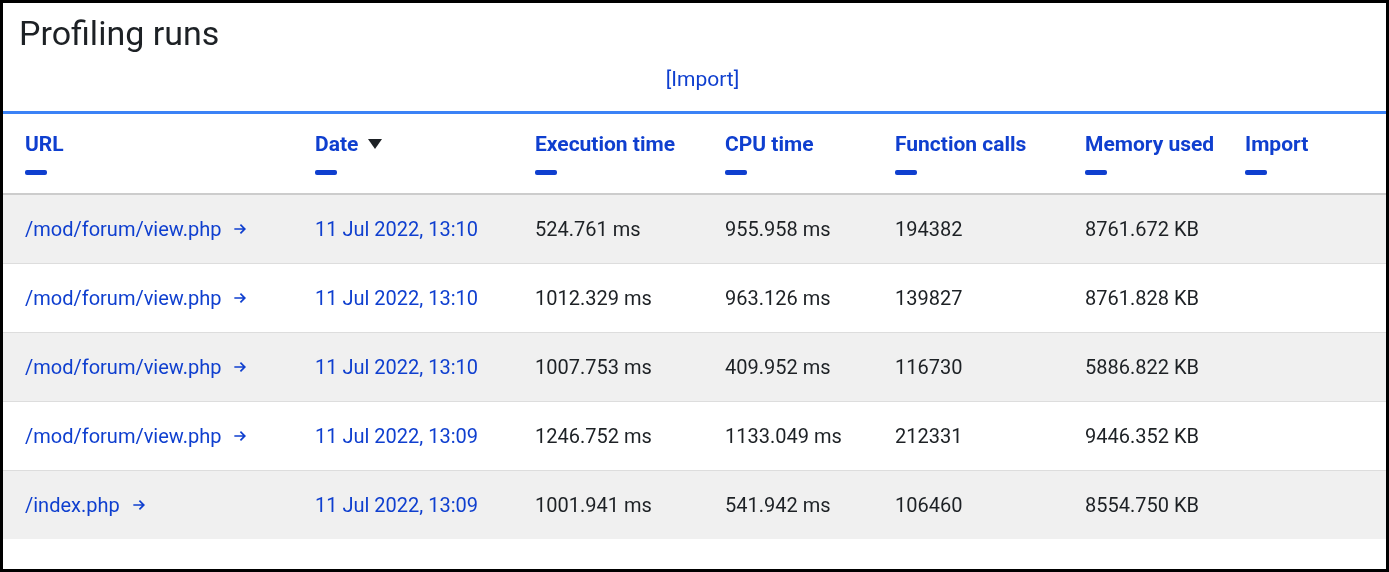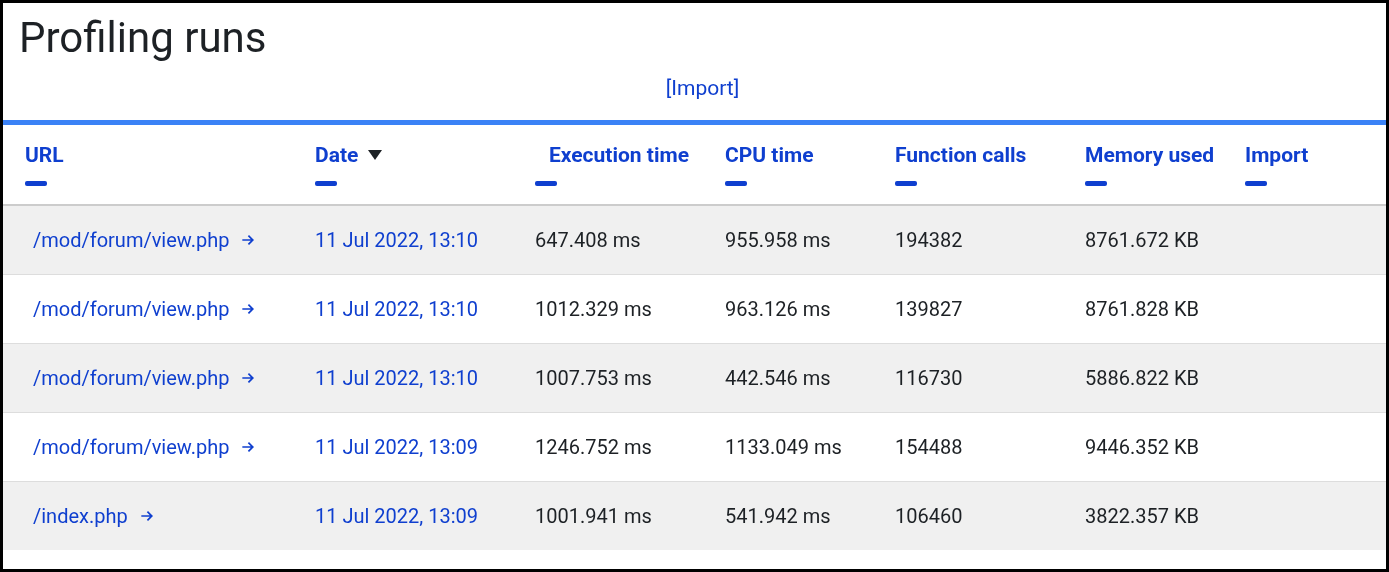--- a/index.html
+++ b/index.html
@@ -5,41 +5,41 @@
     * { box-sizing: border-box; margin: 0; padding: 0; }
     body {
       font-family: -apple-system, BlinkMacSystemFont, "Segoe UI", Roboto, Helvetica, Arial, sans-serif;
       background: #fff;
       border: 3px solid #000;
       width: 1389px;
       height: 572px;
       overflow: hidden;
     }
     .page-title {
-      font-size: 42px;
+      font-size: 34px;
       font-weight: 400;
       color: #1d2125;
       padding: 10px 16px 8px 16px;
     }
     .import-row {
       text-align: center;
       padding: 6px 0 20px 0;
       margin-left: 16px;
     }
     .import-link {
       color: #0f3fcf;
       font-size: 21px;
       cursor: pointer;
     }
     table {
       width: 100%;
       border-collapse: collapse;
     }
     thead tr {
-      border-top: 5px solid #3b82f6;
+      border-top: 3px solid #3b82f6;
       border-bottom: 2px solid #ccc;
     }
     th {
       text-align: left;
       padding: 18px 10px 18px 12px;
       vertical-align: top;
     }
     th:first-child { padding-left: 22px; }
     .col-label {
       color: #0f3fcf;
@@ -70,38 +70,38 @@
     }
     tbody tr { border-top: 1px solid #ddd; }
     tbody tr:nth-child(odd) { background: #f0f0f0; }
     tbody tr:nth-child(even) { background: #fff; }
     td {
       padding: 22px 10px 22px 12px;
       font-size: 20px;
       color: #1d2125;
       vertical-align: middle;
     }
-    td:first-child { padding-left: 30px; }
+    td:first-child { padding-left: 22px; }
     .link {
       color: #0f3fcf;
       cursor: pointer;
     }
     .url-cell {
       display: inline-flex;
       align-items: center;
       gap: 10px;
     }
     .arrow-icon {
       width: 20px;
       height: 20px;
       flex-shrink: 0;
     }
     .col-url { width: 300px; }
     .col-date { width: 220px; }
-    .col-exec { width: 190px; text-align: center; }
+    .col-exec { width: 190px; }
     .col-cpu { width: 170px; }
     .col-func { width: 190px; }
     .col-mem { width: 160px; }
     .col-comment { width: auto; }
   </style>
 </head>
 <body>
 
 <h1 class="page-title">Profiling runs</h1>
 
@@ -150,21 +150,21 @@
     <td>
       <span class="url-cell link">
         <span>/mod/forum/view.php</span>
         <svg class="arrow-icon" viewBox="0 0 24 24" fill="#0f3fcf">
   <path d="M12 2a10 10 0 1 0 0 20 10 10 0 0 0 0-20zm0 0" fill="none"></path>
   <path d="M4 11h10.17l-3.58-3.59L12 6l6 6-6 6-1.41-1.41L14.17 13H4z"></path>
 </svg>
       </span>
     </td>
     <td><span class="link">11 Jul 2022, 13:10</span></td>
-    <td><span>647.408 ms</span></td>
+    <td><span>524.761 ms</span></td>
     <td><span>955.958 ms</span></td>
     <td><span>194382</span></td>
     <td><span>8761.672 KB</span></td>
     <td><span></span></td>
   </tr>
       <tr>
     <td>
       <span class="url-cell link">
         <span>/mod/forum/view.php</span>
         <svg class="arrow-icon" viewBox="0 0 24 24" fill="#0f3fcf">
@@ -185,53 +185,53 @@
       <span class="url-cell link">
         <span>/mod/forum/view.php</span>
         <svg class="arrow-icon" viewBox="0 0 24 24" fill="#0f3fcf">
   <path d="M12 2a10 10 0 1 0 0 20 10 10 0 0 0 0-20zm0 0" fill="none"></path>
   <path d="M4 11h10.17l-3.58-3.59L12 6l6 6-6 6-1.41-1.41L14.17 13H4z"></path>
 </svg>
       </span>
     </td>
     <td><span class="link">11 Jul 2022, 13:10</span></td>
     <td><span>1007.753 ms</span></td>
-    <td><span>442.546 ms</span></td>
+    <td><span>409.952 ms</span></td>
     <td><span>116730</span></td>
     <td><span>5886.822 KB</span></td>
     <td><span></span></td>
   </tr>
       <tr>
     <td>
       <span class="url-cell link">
         <span>/mod/forum/view.php</span>
         <svg class="arrow-icon" viewBox="0 0 24 24" fill="#0f3fcf">
   <path d="M12 2a10 10 0 1 0 0 20 10 10 0 0 0 0-20zm0 0" fill="none"></path>
   <path d="M4 11h10.17l-3.58-3.59L12 6l6 6-6 6-1.41-1.41L14.17 13H4z"></path>
 </svg>
       </span>
     </td>
     <td><span class="link">11 Jul 2022, 13:09</span></td>
     <td><span>1246.752 ms</span></td>
     <td><span>1133.049 ms</span></td>
-    <td><span>154488</span></td>
+    <td><span>212331</span></td>
     <td><span>9446.352 KB</span></td>
     <td><span></span></td>
   </tr>
       <tr>
     <td>
       <span class="url-cell link">
         <span>/index.php</span>
         <svg class="arrow-icon" viewBox="0 0 24 24" fill="#0f3fcf">
   <path d="M12 2a10 10 0 1 0 0 20 10 10 0 0 0 0-20zm0 0" fill="none"></path>
   <path d="M4 11h10.17l-3.58-3.59L12 6l6 6-6 6-1.41-1.41L14.17 13H4z"></path>
 </svg>
       </span>
     </td>
     <td><span class="link">11 Jul 2022, 13:09</span></td>
     <td><span>1001.941 ms</span></td>
     <td><span>541.942 ms</span></td>
     <td><span>106460</span></td>
-    <td><span>3822.357 KB</span></td>
+    <td><span>8554.750 KB</span></td>
     <td><span></span></td>
   </tr>
     </tbody>
 </table>
 
 </body></html>

